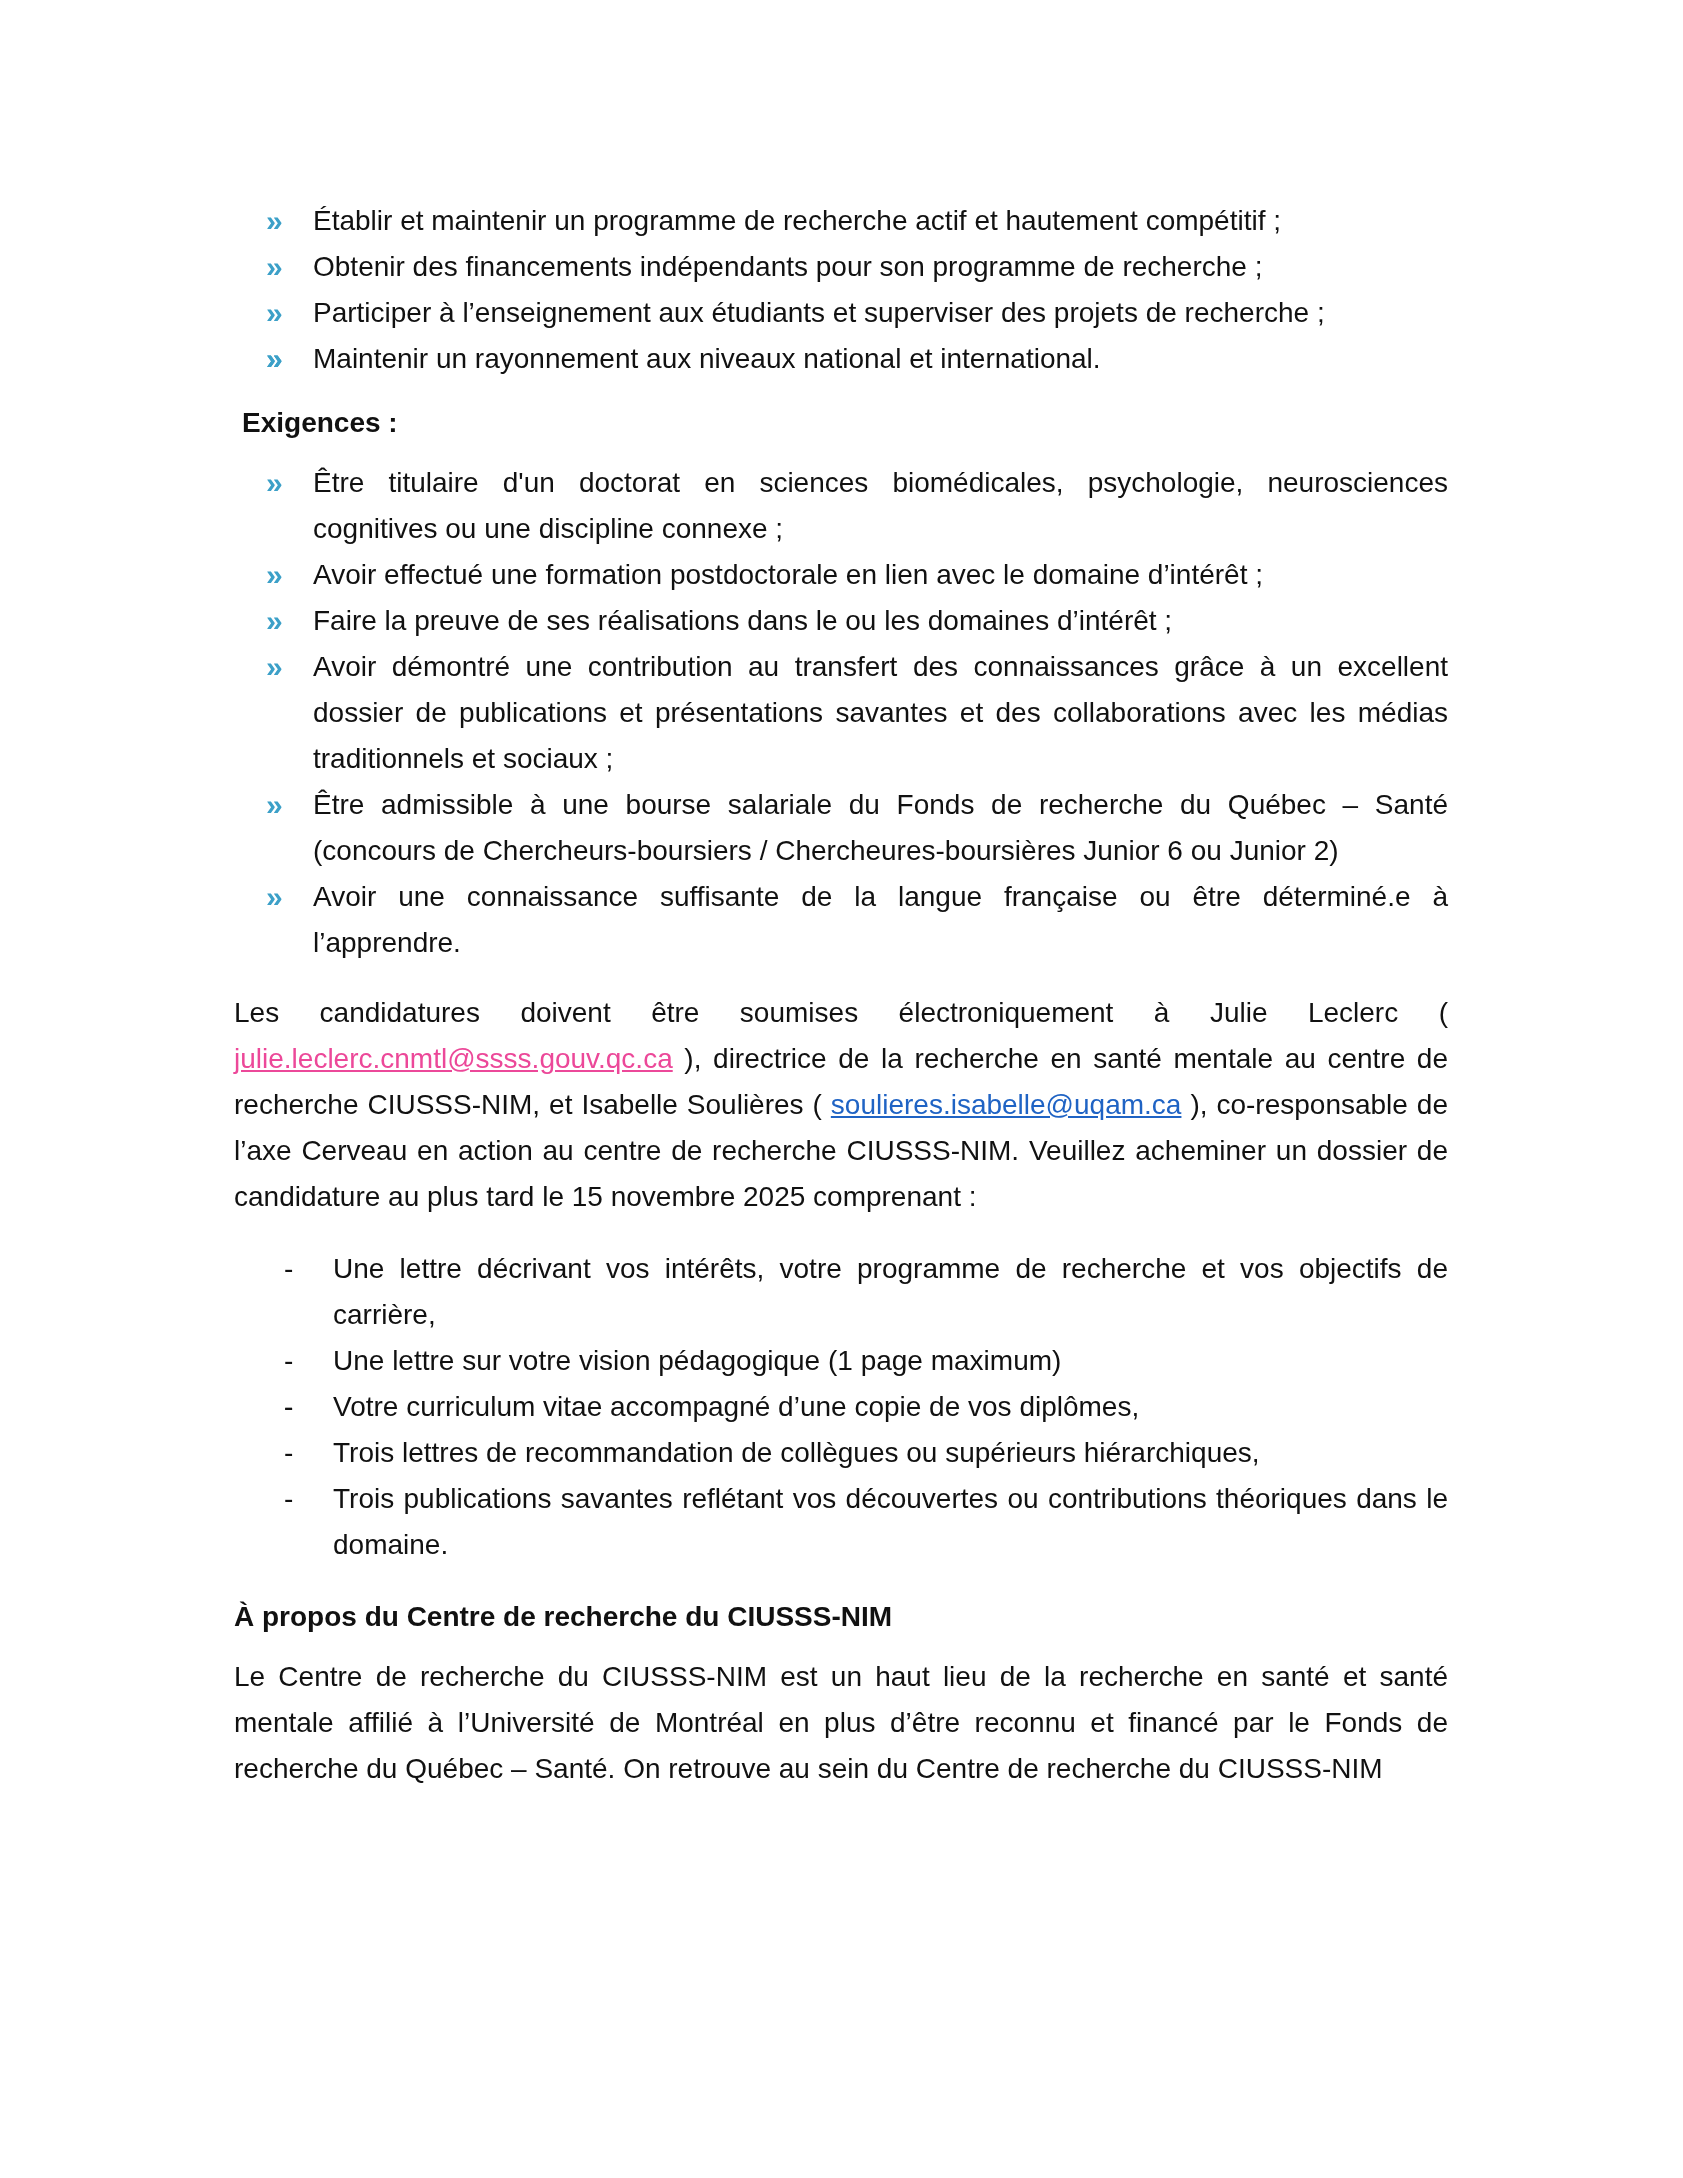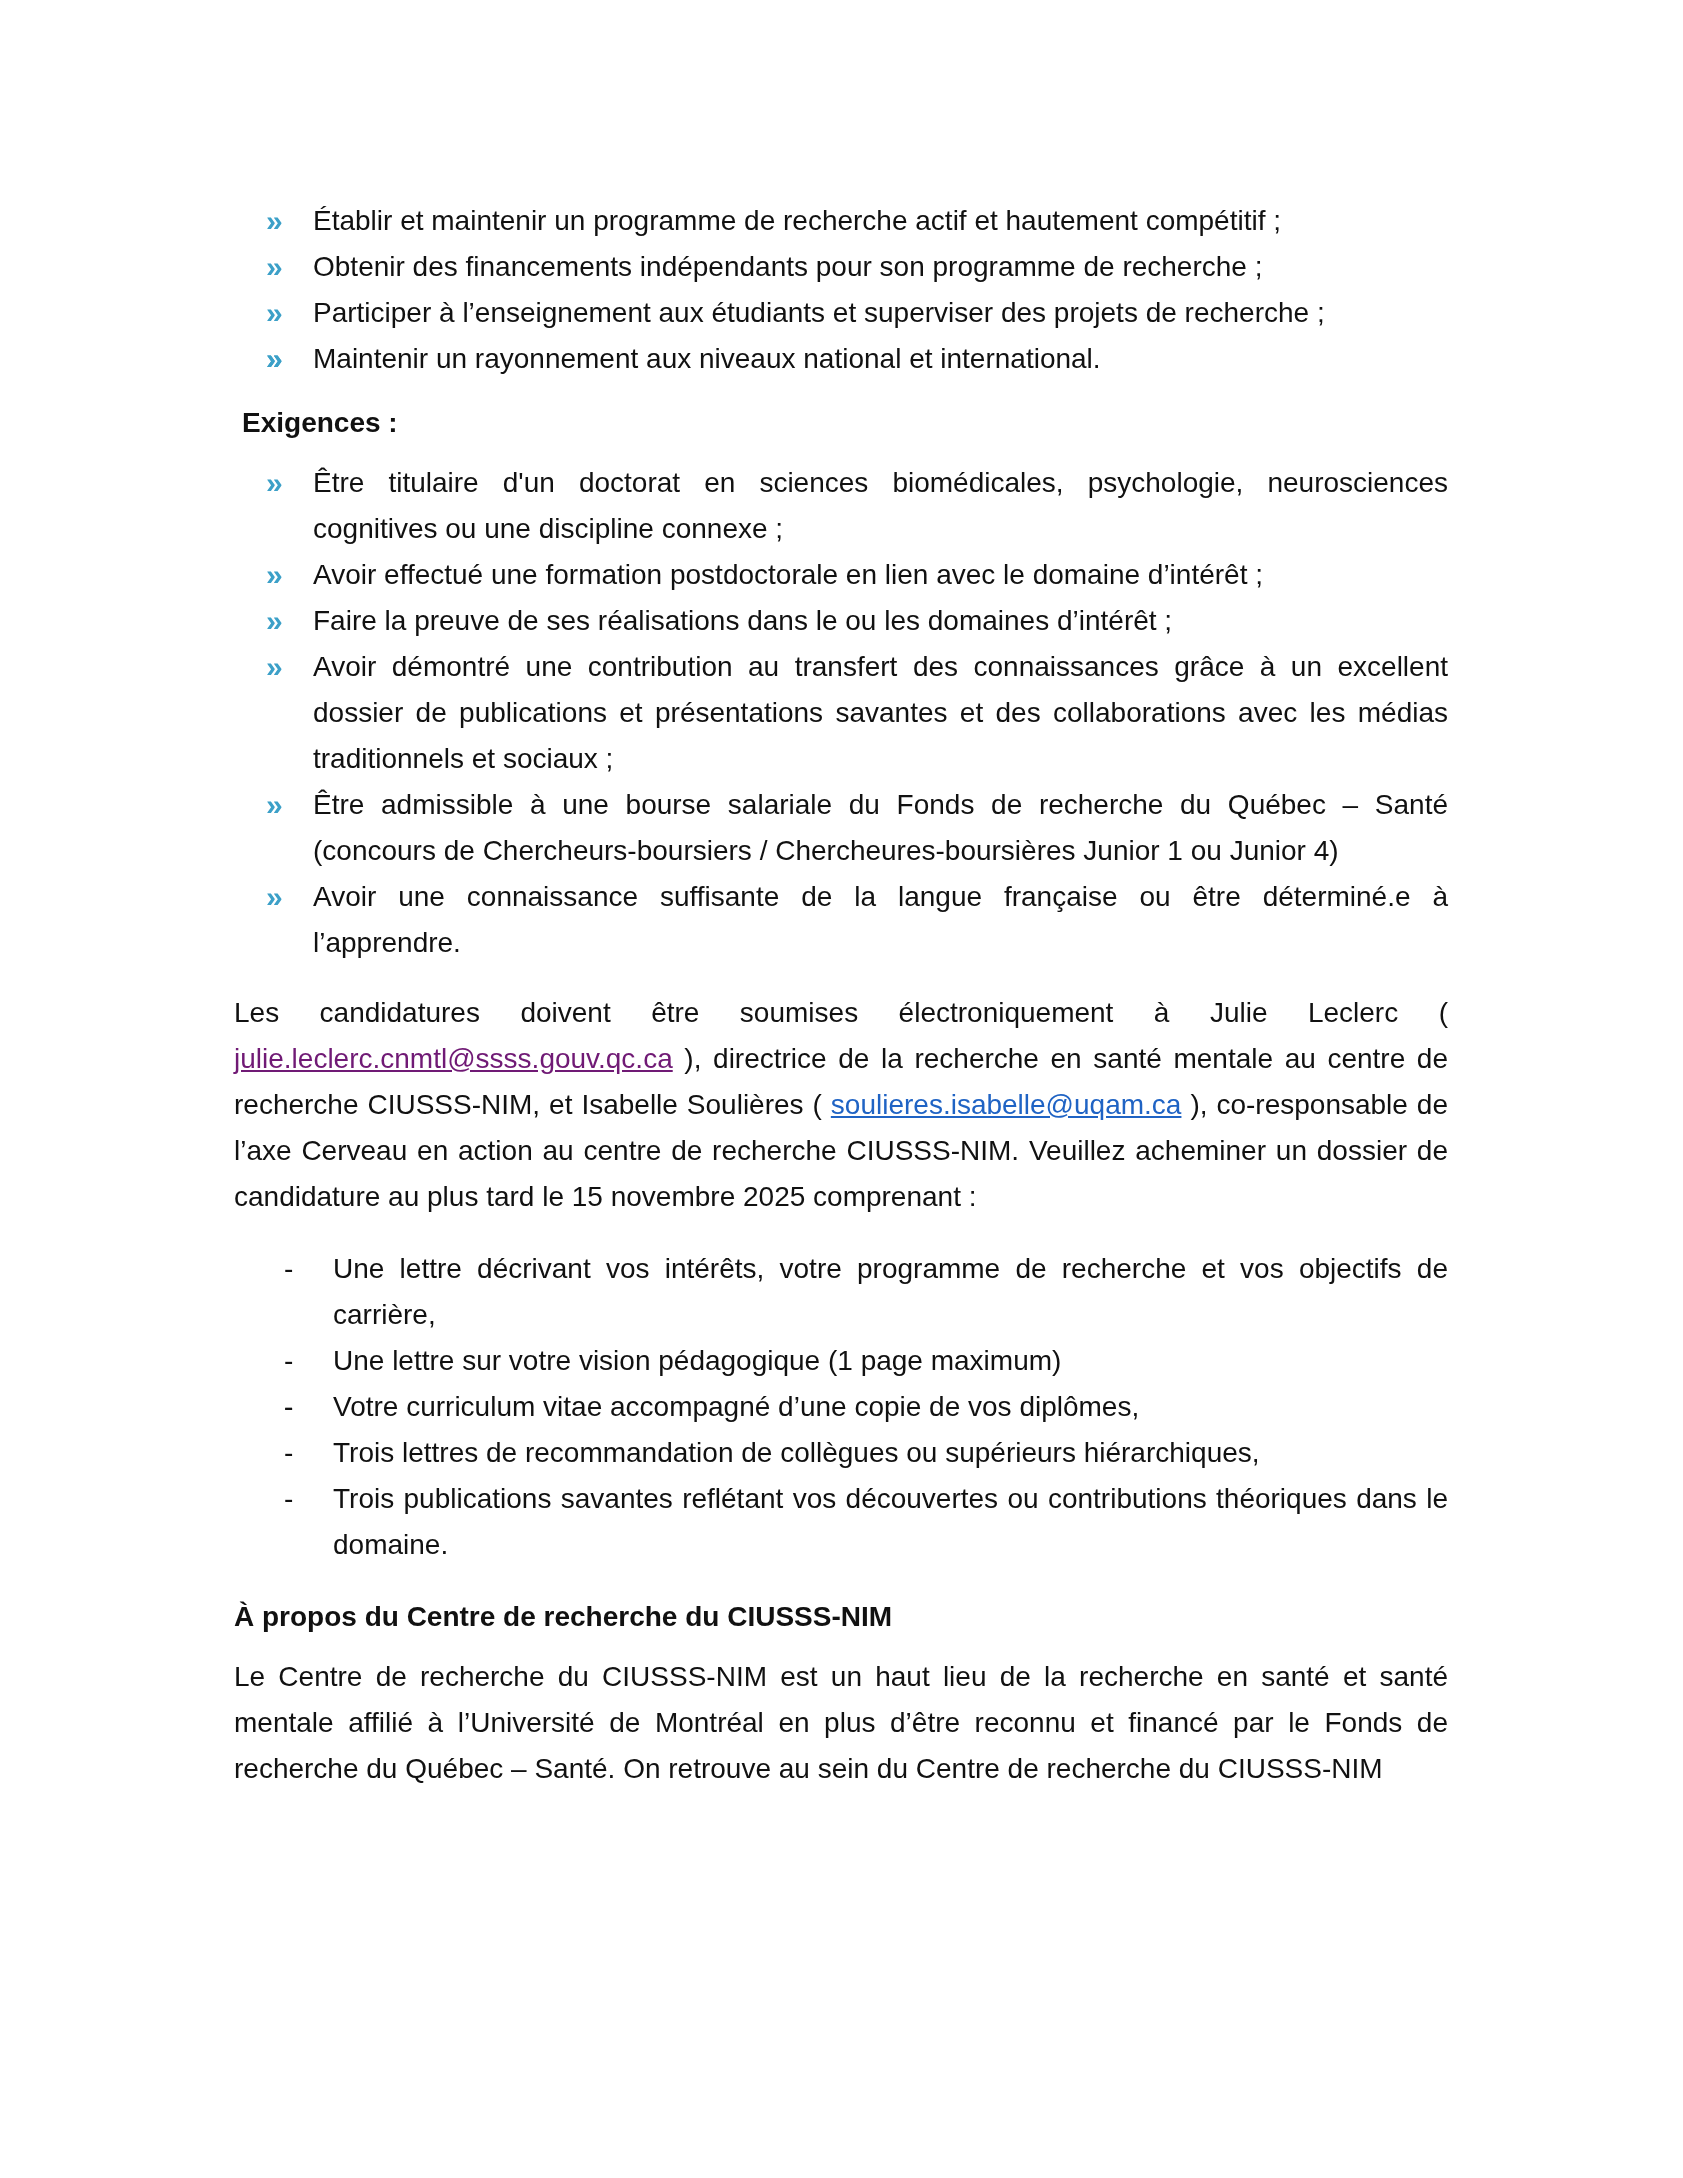--- a/index.html
+++ b/index.html
@@ -17,21 +17,21 @@
     }
     .heading { font-weight: bold; margin: 0; }
     #h-exig { margin-top: 18px; margin-bottom: 14px; margin-left: 8px; }
     .para { text-align: justify; margin: 0; }
     #p-cand { margin-top: 24px; }
     .dlist { list-style: none; margin: 26px 0 0 0; padding: 0; }
     .dlist li { position: relative; padding-left: 99px; text-align: justify; }
     .dlist li .mk { position: absolute; left: 50px; top: 0; }
     #h-apropos { margin-top: 26px; margin-bottom: 14px; }
     #p-apropos { text-align: justify; }
-    a.l1 { color: #701a75; text-decoration: underline; }
+    a.l1 { color: #ec4899; text-decoration: underline; }
     a.l2 { color: #1f63c4; text-decoration: underline; }
   </style>
 </head>
 <body>
 
 <div class="page">
 
   <ul class="blist">
     <li><span class="mk">»</span><span>Établir et maintenir un programme de recherche actif et hautement compétitif ;</span></li>
     <li><span class="mk">»</span><span>Obtenir des financements indépendants pour son programme de recherche ;</span></li>
@@ -40,21 +40,21 @@
     <li><span class="mk">»</span><span>Maintenir un rayonnement aux niveaux national et international.</span></li>
   </ul>
 
   <p class="heading" id="h-exig">Exigences :</p>
 
   <ul class="blist">
     <li><span class="mk">»</span><span>Être titulaire d'un doctorat en sciences biomédicales, psychologie, neurosciences cognitives ou une discipline connexe ;</span></li>
     <li><span class="mk">»</span><span>Avoir effectué une formation postdoctorale en lien avec le domaine d’intérêt ;</span></li>
     <li><span class="mk">»</span><span>Faire la preuve de ses réalisations dans le ou les domaines d’intérêt ;</span></li>
     <li><span class="mk">»</span><span>Avoir démontré une contribution au transfert des connaissances grâce à un excellent dossier de publications et présentations savantes et des collaborations avec les médias traditionnels et sociaux ;</span></li>
-    <li><span class="mk">»</span><span>Être admissible à une bourse salariale du Fonds de recherche du Québec – Santé (concours de Chercheurs-boursiers / Chercheures-boursières Junior 1 ou Junior 4)</span></li>
+    <li><span class="mk">»</span><span>Être admissible à une bourse salariale du Fonds de recherche du Québec – Santé (concours de Chercheurs-boursiers / Chercheures-boursières Junior 6 ou Junior 2)</span></li>
     <li><span class="mk">»</span><span>Avoir une connaissance suffisante de la langue française ou être déterminé.e à l’apprendre.</span></li>
   </ul>
 
   <p class="para" id="p-cand"><span>Les candidatures doivent être soumises électroniquement à Julie Leclerc ( </span><a class="l1">julie.leclerc.cnmtl@ssss.gouv.qc.ca</a><span> ), directrice de la recherche en santé mentale au centre de recherche CIUSSS-NIM, et Isabelle Soulières ( </span><a class="l2">soulieres.isabelle@uqam.ca</a><span> ), co-responsable de l’axe Cerveau en action au centre de recherche CIUSSS-NIM. Veuillez acheminer un dossier de candidature au plus tard le 15 novembre 2025 comprenant :</span></p>
 
   <ul class="dlist">
     <li><span class="mk">-</span><span>Une lettre décrivant vos intérêts, votre programme de recherche et vos objectifs de carrière,</span></li>
     <li><span class="mk">-</span><span>Une lettre sur votre vision pédagogique (1 page maximum)</span></li>
     <li><span class="mk">-</span></li>
     <li><span class="mk">-</span><span>Votre curriculum vitae accompagné d’une copie de vos diplômes,</span></li>

